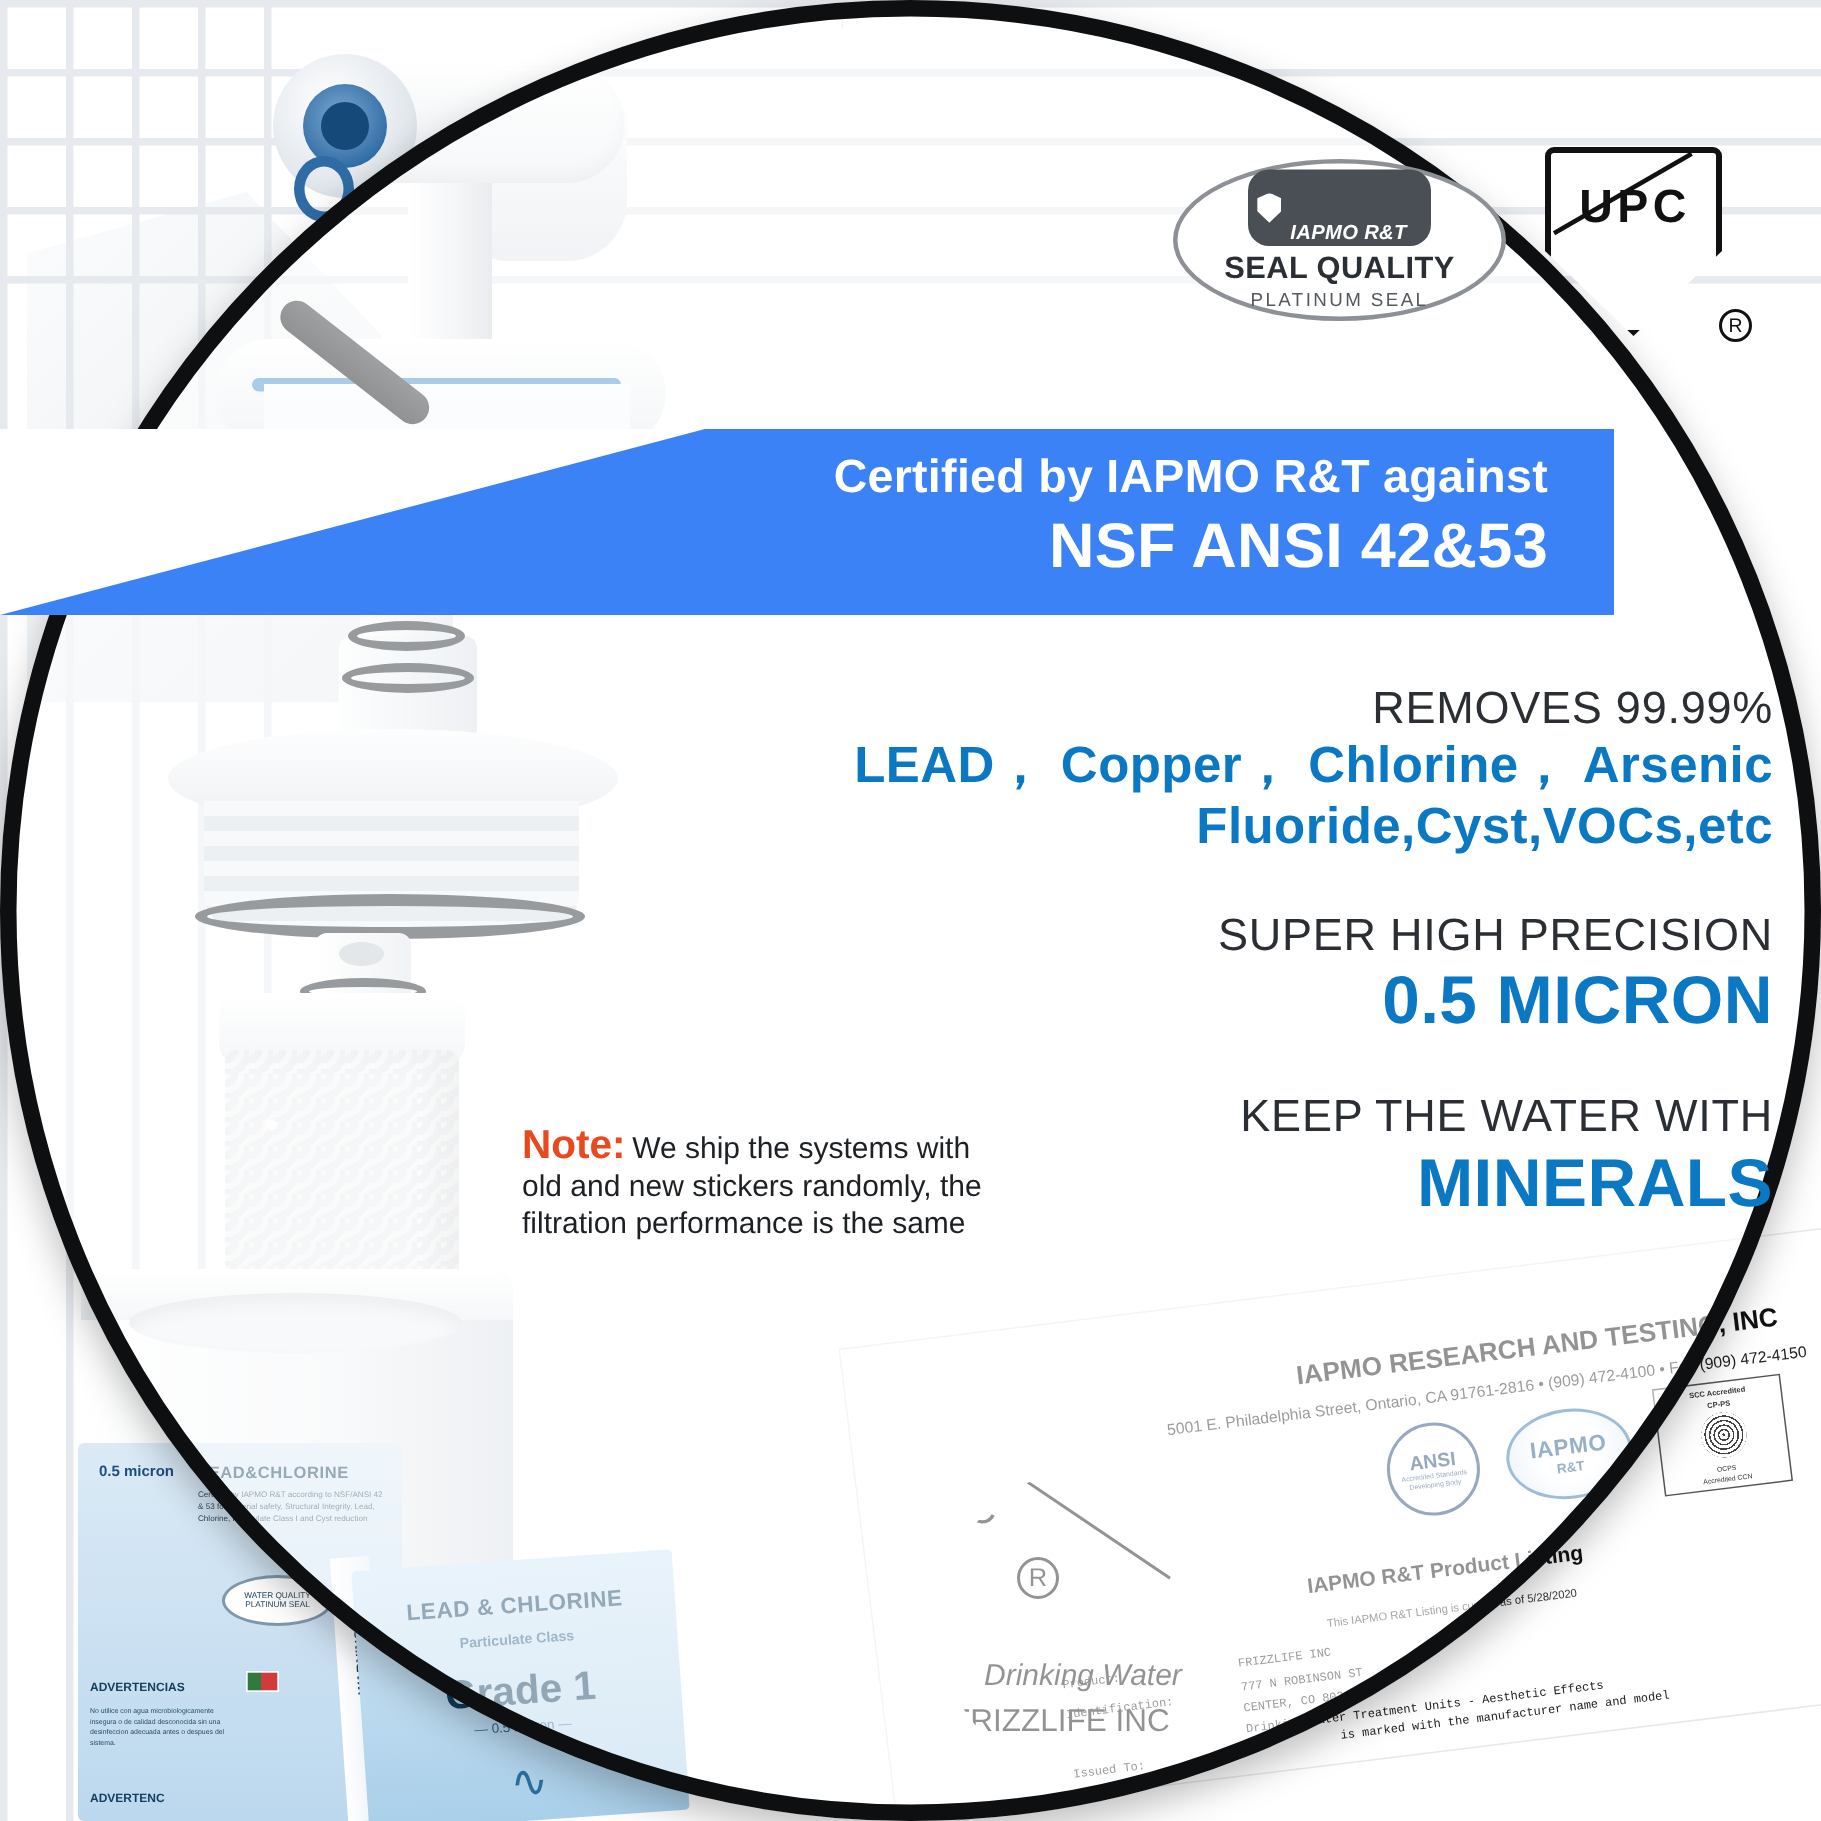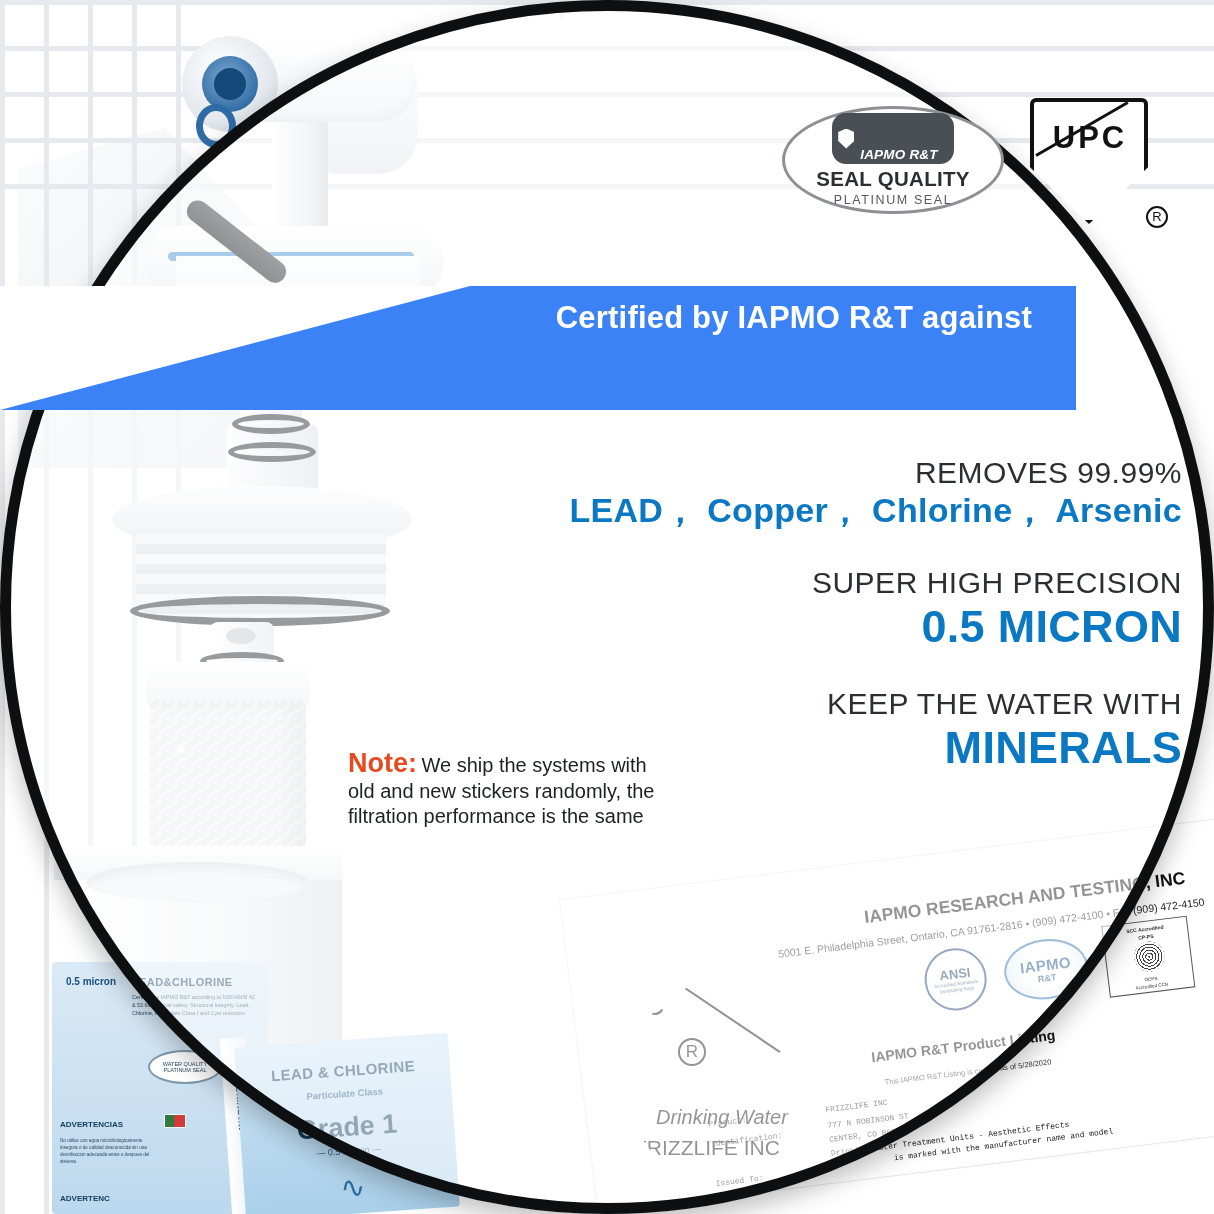--- a/index.html
+++ b/index.html
@@ -428,26 +428,28 @@
     <div class="upc-shield"></div>
     <div class="upc-text">UPC</div>
     <div class="upc-slash"></div>
     <div class="upc-r">R</div>
   </div>
 </div>
 
 <div id="banner">
   <div class="wedge"></div>
   <div class="line1">Certified by IAPMO R&amp;T against</div>
+  <div class="line2">NSF ANSI 42&amp;53</div>
 </div>
 
 <div id="copy">
   <div class="blk">
     <div class="c-light">REMOVES 99.99%</div>
     <div class="c-blue-lg">LEAD， Copper， Chlorine， Arsenic</div>
+    <div class="c-blue-lg">Fluoride,Cyst,VOCs,etc</div>
   </div>
   <div class="blk">
     <div class="c-light">SUPER HIGH PRECISION</div>
     <div class="c-blue-xl">0.5 MICRON</div>
   </div>
   <div class="blk">
     <div class="c-light">KEEP THE WATER WITH</div>
     <div class="c-blue-xl">MINERALS</div>
   </div>
 </div>

